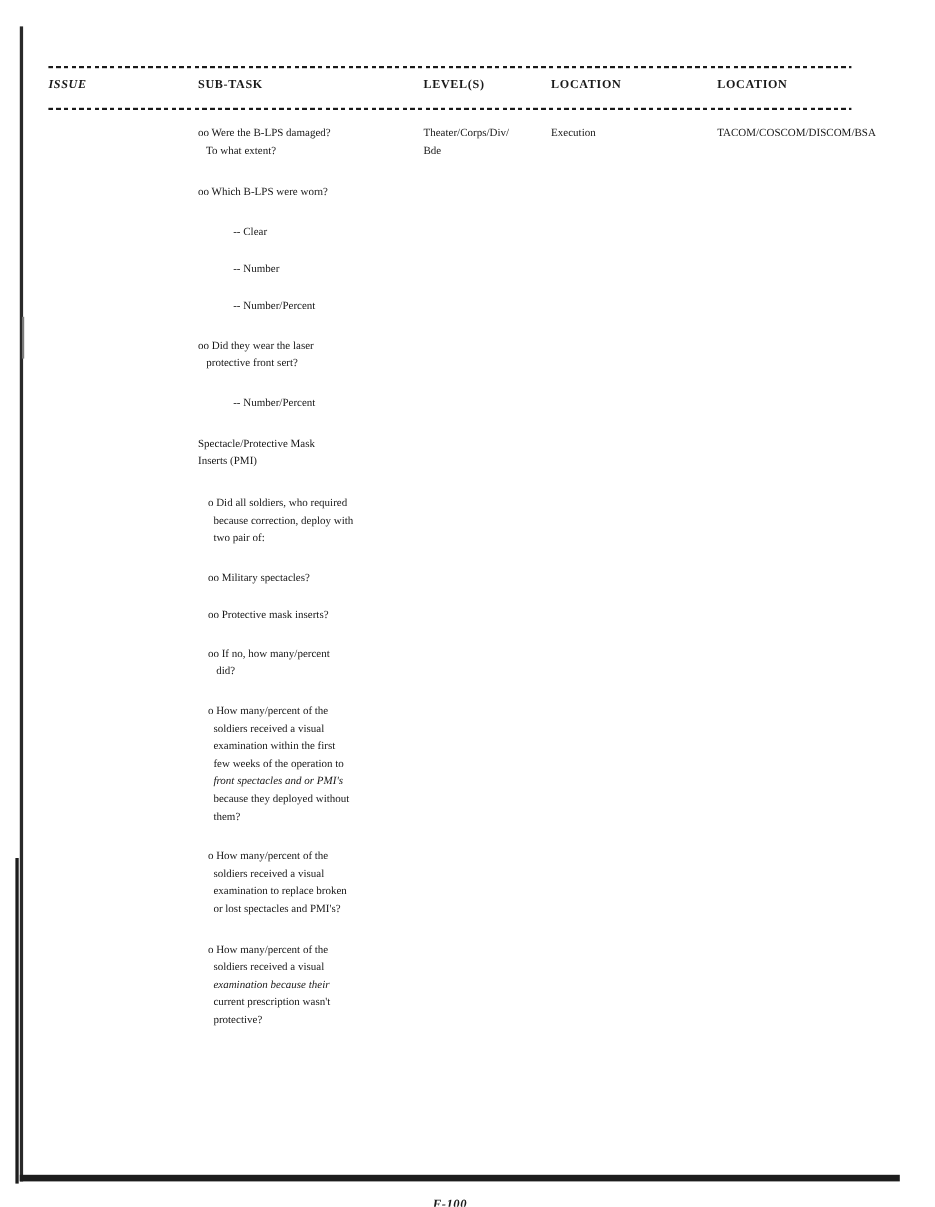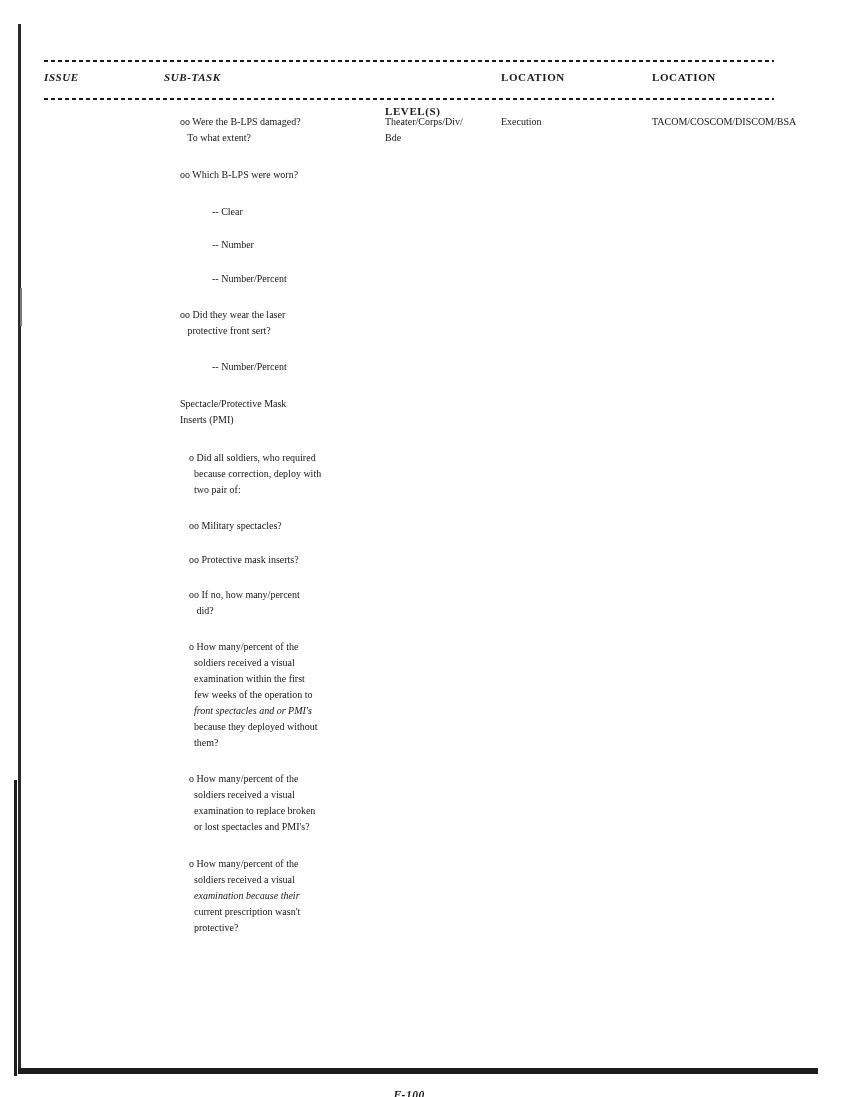--- a/index.html
+++ b/index.html
@@ -69,22 +69,22 @@
   .header-row span {
     position: absolute;
     font-family: "Liberation Serif", serif;
     font-weight: bold;
     font-size: 11px;
     letter-spacing: 0.6px;
     color: #1a1a1a;
     white-space: nowrap;
   }
   .col-issue { left: 0px; font-style: italic; }
-  .col-subtask { left: 120px; font-style: italic; }
-  .col-levels { left: 341px; margin-top: 34px; }
+  .col-subtask { left: 136px; }
+  .col-levels { left: 341px; }
   .col-frequency { left: 457px; }
   .col-location { left: 608px; }
 
   
   .body-area {
     position: relative;
     margin-top: 14px;
     height: 830px;
   }
   .txt {

